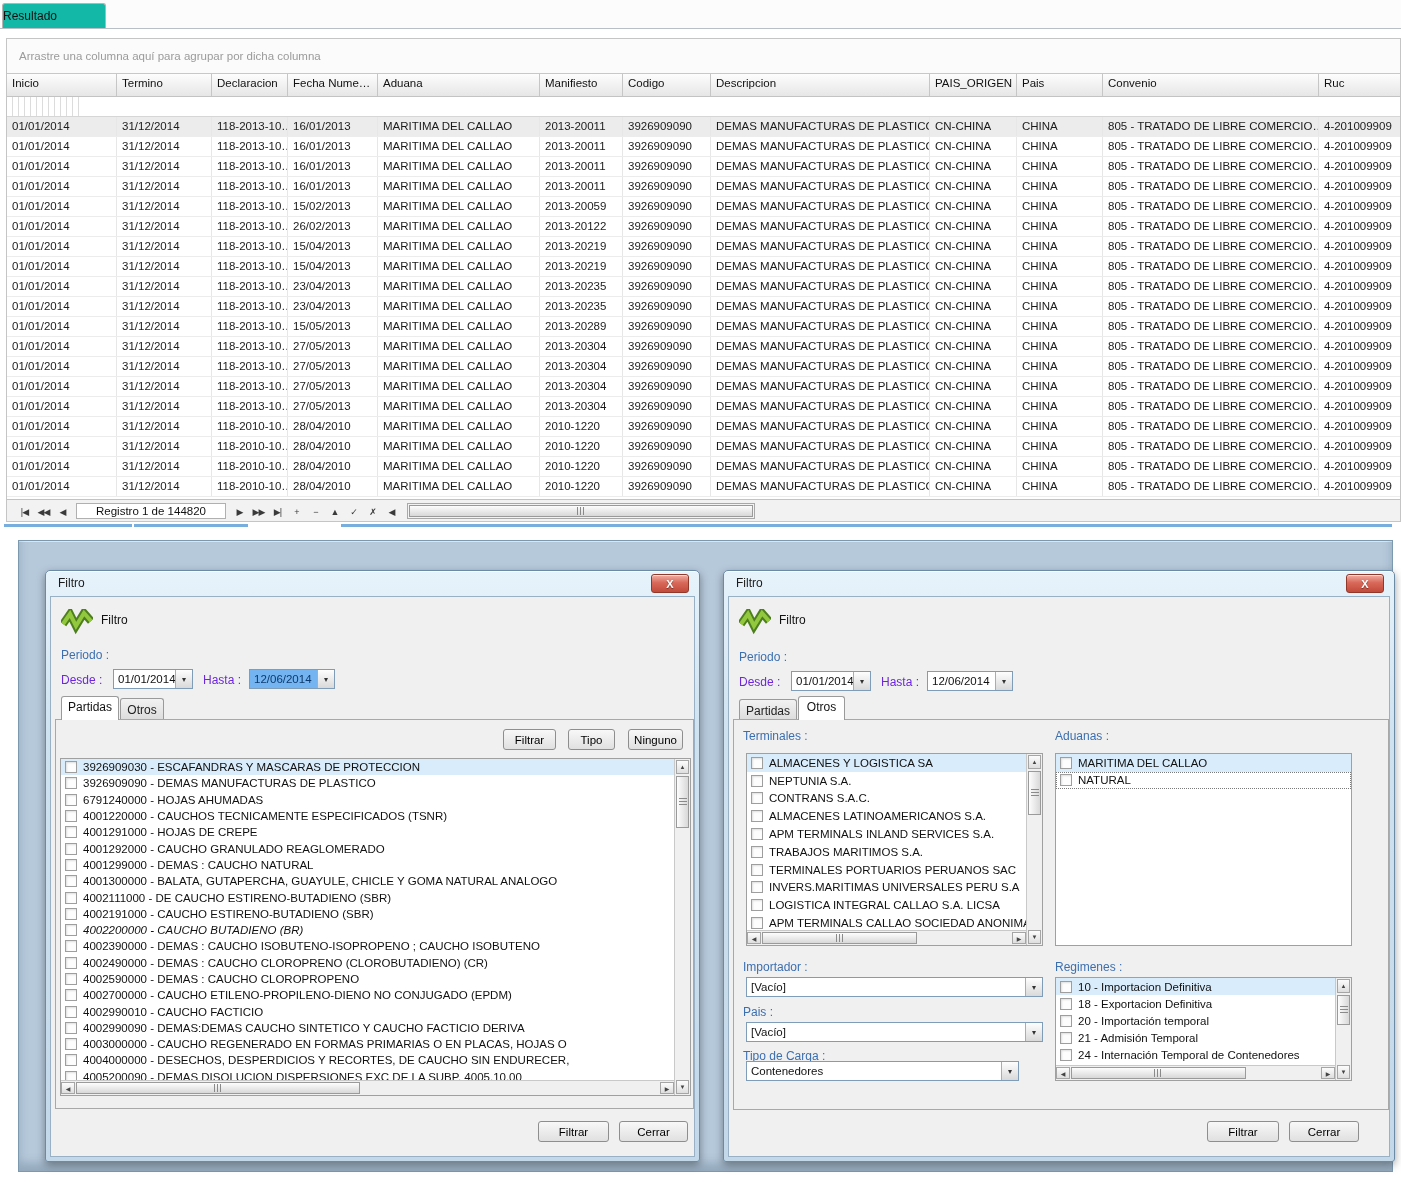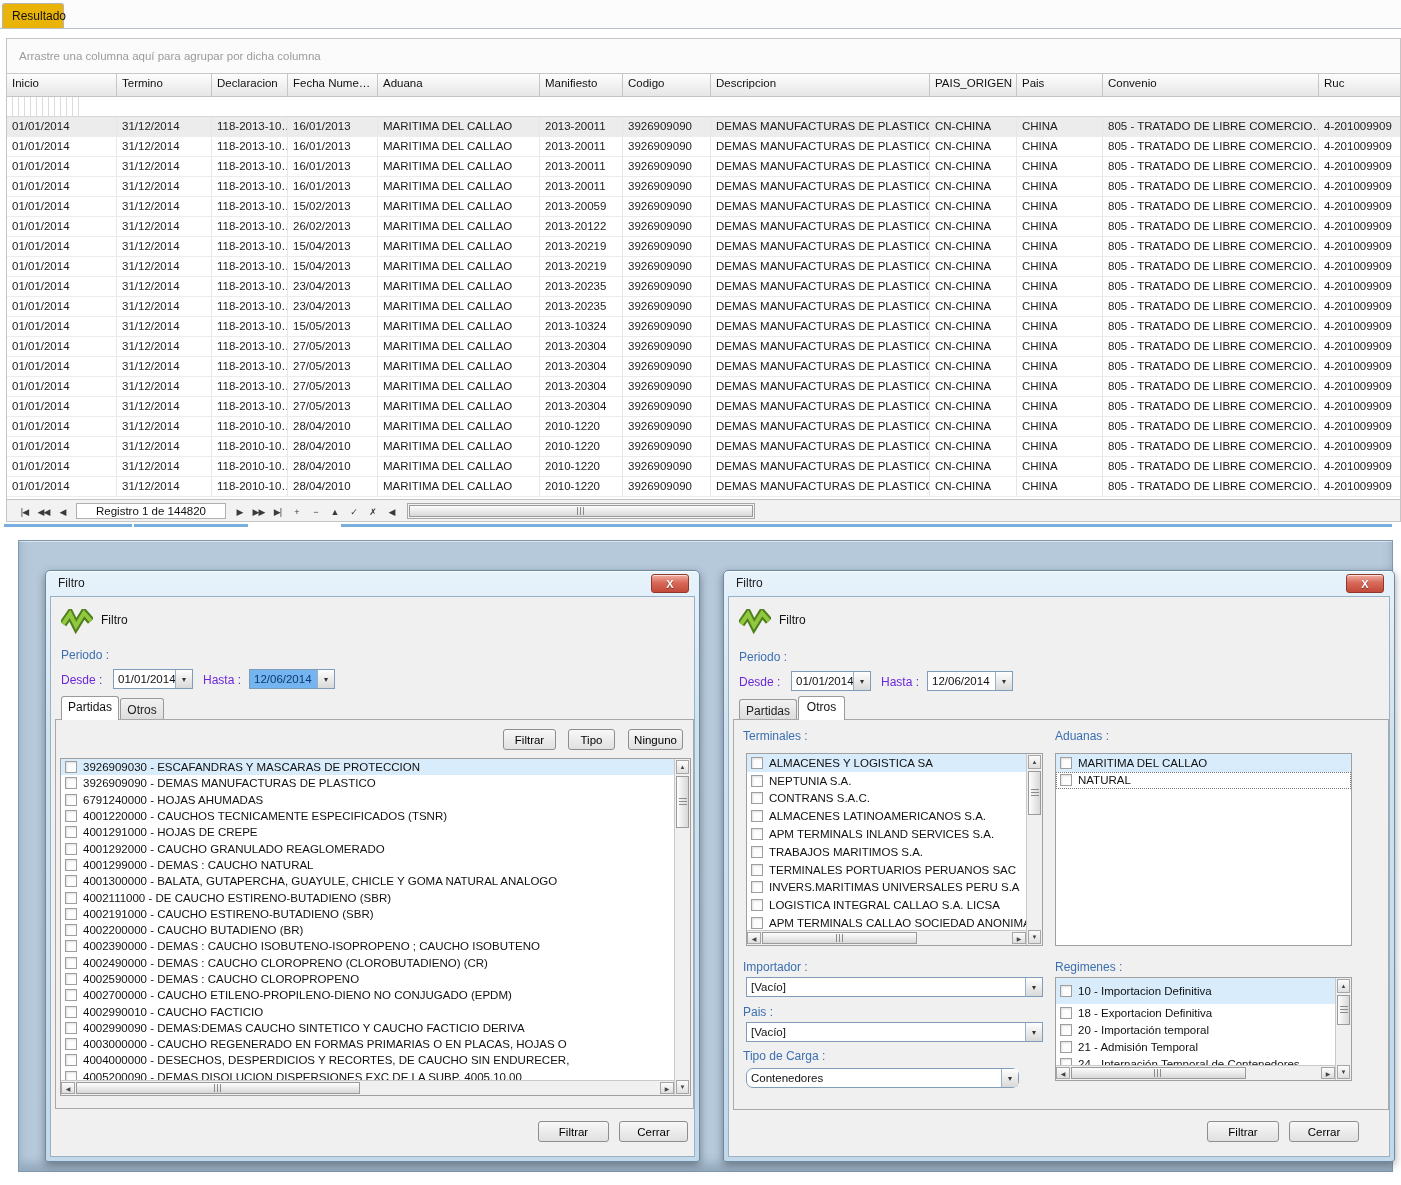--- a/index.html
+++ b/index.html
@@ -1,22 +1,22 @@
 <!DOCTYPE html>
 <html><head>
 <meta charset="utf-8">
 <style>
   html,body{margin:0;padding:0;}
   body{width:1401px;height:1185px;position:relative;background:#fff;
        font-family:"Liberation Sans",sans-serif;font-size:12px;color:#111;overflow:hidden;}
   
   .tabstrip{position:absolute;left:0;top:0;width:1401px;height:28px;background:#fcfcfc;border-bottom:1px solid #b9bfc6;}
-  .tab-resultado{position:absolute;left:2px;top:3px;width:62px;height:25px;background:#eab308;
+  .tab-resultado{position:absolute;left:2px;top:3px;width:104px;height:25px;background:#14b8a6;
      border:1px solid #b4b4b4;border-bottom:none;border-radius:3px 3px 0 0;box-sizing:border-box;
-     display:flex;align-items:center;padding-left:9px;font-size:12px;}
+     display:flex;align-items:center;font-size:12px;}
   
   .grid{position:absolute;left:6px;top:38px;width:1395px;height:484px;background:#fff;
         border:1px solid #c5c5c5;box-sizing:border-box;overflow:hidden;}
   .groupbar{height:34px;line-height:34px;background:#fbfbfb;color:#9b9b9b;padding-left:12px;font-size:11.5px;}
   .ghead-row{height:22px;background:linear-gradient(#fdfdfd,#e6e6e6);border-top:1px solid #c8c8c8;
         border-bottom:1px solid #c3c3c3;white-space:nowrap;display:flex;}
   .gc{display:inline-block;box-sizing:border-box;padding:3px 0 0 5px;white-space:nowrap;overflow:hidden;flex:0 0 auto;}
   .gh{border-right:1px solid #c6c6c6;font-size:11.5px;}
   .gfilter-row{height:19px;background:#fff;border-bottom:1px solid #d6d6d6;display:flex;}
   .gf{border-right:1px solid #dcdcdc;background:#fff;}
@@ -274,21 +274,21 @@
           <div class="gc" style="width: 86px;">CHINA</div>
           <div class="gc" style="width: 216px;">805 - TRATADO DE LIBRE COMERCIO…</div>
           <div class="gc" style="width: 120px;">4-201009909</div>
         </div>
         <div class="grow">
           <div class="gc" style="width: 110px;">01/01/2014</div>
           <div class="gc" style="width: 95px;">31/12/2014</div>
           <div class="gc" style="width: 76px;">118-2013-10…</div>
           <div class="gc" style="width: 90px;">15/05/2013</div>
           <div class="gc" style="width: 162px;">MARITIMA DEL CALLAO</div>
-          <div class="gc" style="width: 83px;">2013-10324</div>
+          <div class="gc" style="width: 83px;">2013-20289</div>
           <div class="gc" style="width: 88px;">3926909090</div>
           <div class="gc" style="width: 219px;">DEMAS MANUFACTURAS DE PLASTICO</div>
           <div class="gc" style="width: 87px;">CN-CHINA</div>
           <div class="gc" style="width: 86px;">CHINA</div>
           <div class="gc" style="width: 216px;">805 - TRATADO DE LIBRE COMERCIO…</div>
           <div class="gc" style="width: 120px;">4-201009909</div>
         </div>
         <div class="grow">
           <div class="gc" style="width: 110px;">01/01/2014</div>
           <div class="gc" style="width: 95px;">31/12/2014</div>
@@ -483,21 +483,21 @@
                 <span class="ltxt">4001300000 - BALATA, GUTAPERCHA, GUAYULE, CHICLE Y GOMA NATURAL ANALOGO</span>
               </div>
               <div class="lrow" style="height: 16.3px;">
                 <span class="cb"></span>
                 <span class="ltxt">4002111000 - DE CAUCHO ESTIRENO-BUTADIENO (SBR)</span>
               </div>
               <div class="lrow" style="height: 16.3px;">
                 <span class="cb"></span>
                 <span class="ltxt">4002191000 - CAUCHO ESTIRENO-BUTADIENO (SBR)</span>
               </div>
-              <div class="lrow" style="height: 16.3px;">
+              <div class="lrow" style="height: 16.3px; font-style: italic;">
                 <span class="cb"></span>
                 <span class="ltxt">4002200000 - CAUCHO BUTADIENO (BR)</span>
               </div>
               <div class="lrow" style="height: 16.3px;">
                 <span class="cb"></span>
                 <span class="ltxt">4002390000 - DEMAS : CAUCHO ISOBUTENO-ISOPROPENO ; CAUCHO ISOBUTENO</span>
               </div>
               <div class="lrow" style="height: 16.3px;">
                 <span class="cb"></span>
                 <span class="ltxt">4002490000 - DEMAS : CAUCHO CLOROPRENO (CLOROBUTADIENO) (CR)</span>
@@ -653,28 +653,28 @@
         <div class="combo" style="left:12px;top:257px;width:297px;">
           <span class="combo-val">[Vacío]</span>
           <span class="combo-btn">▾</span>
         </div>
         <div class="lbl-blue" style="left:9px;top:285px;">Pais  :</div>
         <div class="combo" style="left:12px;top:302px;width:297px;">
           <span class="combo-val">[Vacío]</span>
           <span class="combo-btn">▾</span>
         </div>
         <div class="lbl-blue" style="left:9px;top:329px;">Tipo de Carga :</div>
-        <div class="combo" style="left:12px;top:348px;width:273px;border-radius:7px;">
+        <div class="combo" style="left:12px;top:341px;width:273px;">
           <span class="combo-val">Contenedores</span>
           <span class="combo-btn">▾</span>
         </div>
         <div class="lbl-blue" style="left:321px;top:240px;">Regimenes :</div>
         <div class="listbox" style="left:321px;top:257px;width:297px;height:104px;">
           <div class="lrows hasH" id="listRegimenes">
-              <div class="lrow lsel" style="height: 26px; align-items: center;">
+              <div class="lrow lsel" style="height: 17px; align-items: center;">
                 <span class="cb"></span>
                 <span class="ltxt">10 - Importacion Definitiva</span>
               </div>
               <div class="lrow" style="height: 17px;">
                 <span class="cb"></span>
                 <span class="ltxt">18 - Exportacion Definitiva</span>
               </div>
               <div class="lrow" style="height: 17px;">
                 <span class="cb"></span>
                 <span class="ltxt">20 - Importación temporal</span>

